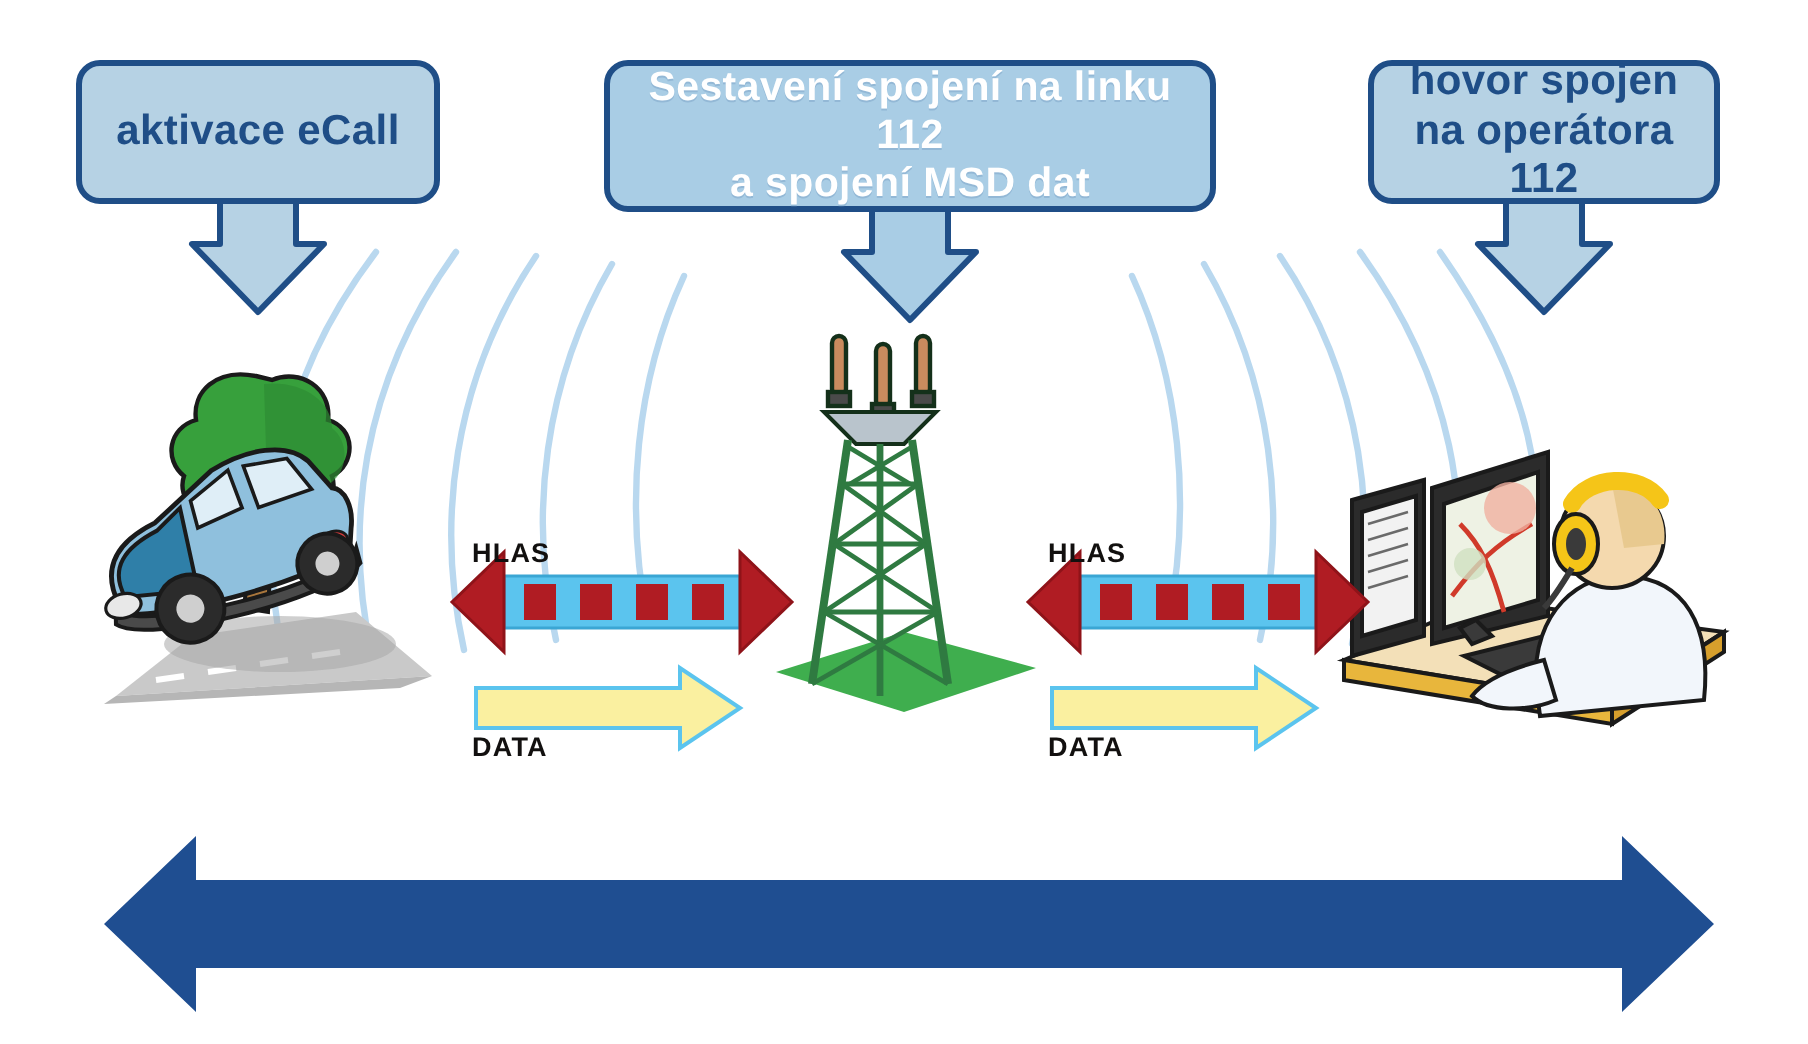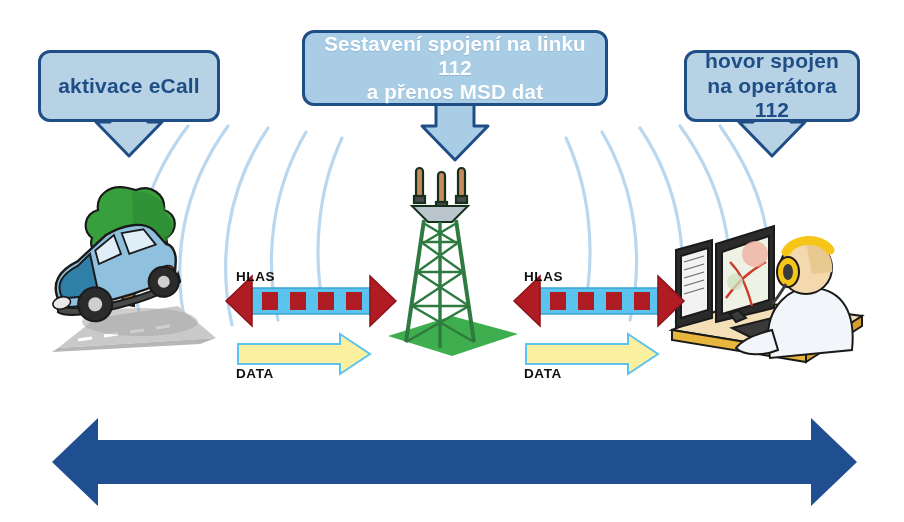--- a/index.html
+++ b/index.html
@@ -26,21 +26,20 @@
     justify-content:center;
     text-align:center;
     font-weight:bold;
     line-height:1.18;
     letter-spacing:.2px;
   }
   .callout.side{
     background:#b6d2e4;
     color:#1f4e87;
     font-size:21px;
-    margin-top:20px;
   }
   .callout.center{
     background:#a9cde5;
     color:#ffffff;
     font-size:20.5px;
     text-shadow:0 1px 0 rgba(120,160,195,.45);
   }
   #callout-left   {left:38px;  top:30px;  width:182px; height:72px;}
   #callout-center {left:302px; top:30px;  width:306px; height:76px;}
   #callout-right  {left:684px; top:30px;  width:176px; height:72px;}
@@ -251,21 +250,21 @@
              L 811 506 L 811 484 L 98 484 L 98 506 Z" fill="#1f4e91"></path>
   </svg>
 
   <div class="callout side" id="callout-left">
     <span>aktivace eCall</span>
   </div>
 
   <div class="callout center" id="callout-center">
     <span>
       <span>Sestavení spojení na linku 112</span><br>
-      <span>a přenos MSD dat</span>
+      <span>a spojení MSD dat</span>
     </span>
   </div>
 
   <div class="callout side" id="callout-right">
     <span>
       <span>hovor spojen</span><br>
       <span>na operátora 112</span>
     </span>
   </div>
 

